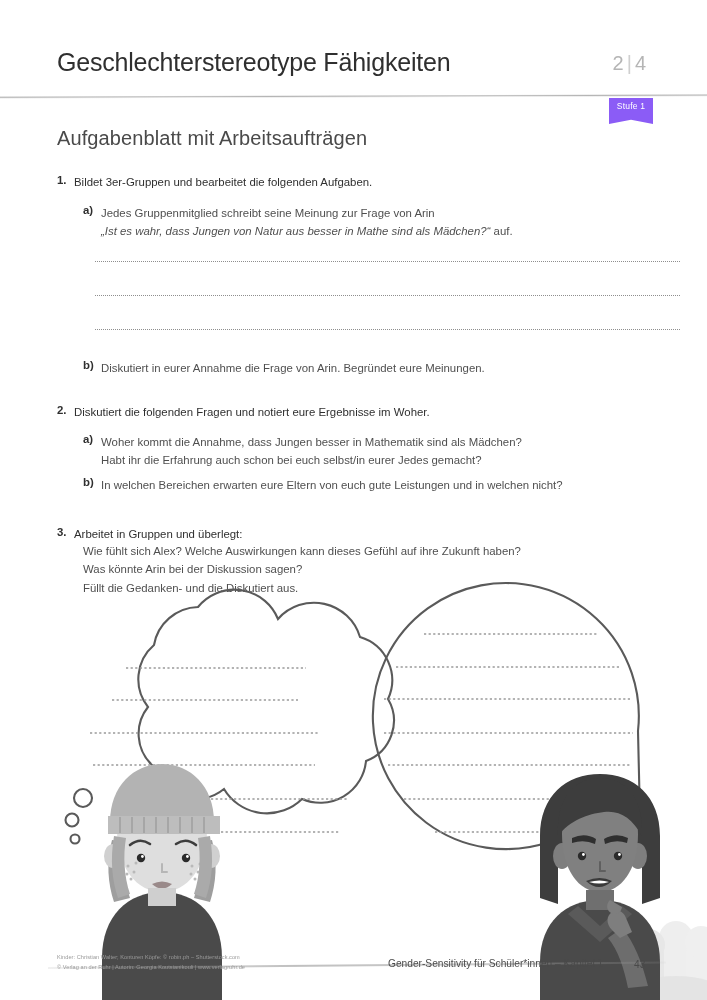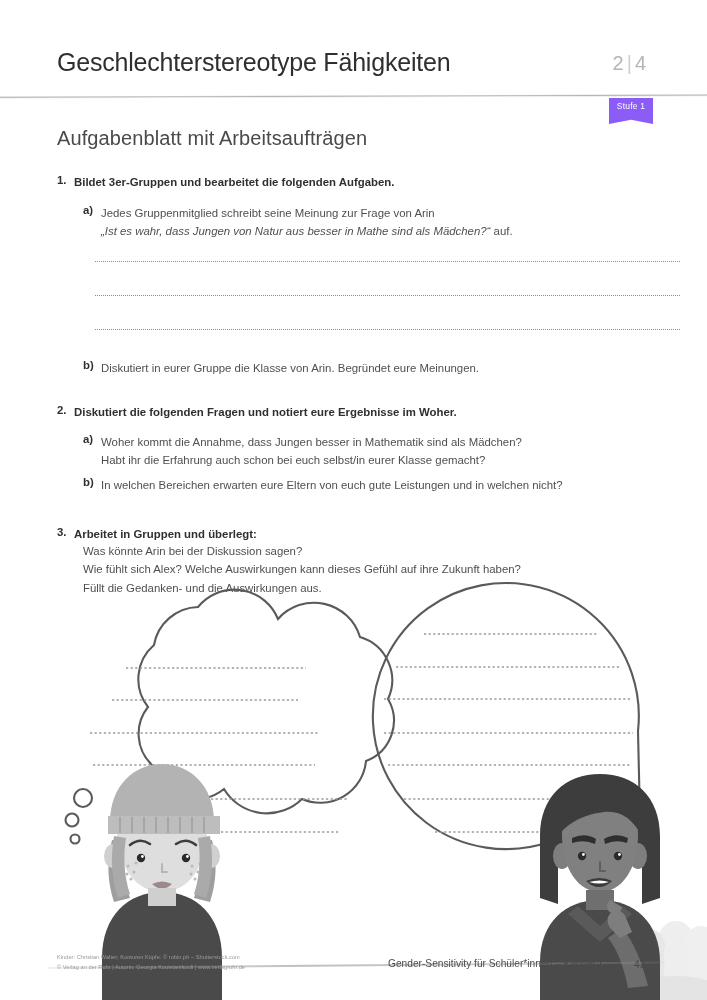--- a/index.html
+++ b/index.html
@@ -96,21 +96,21 @@
     align-items: flex-start;
     font-size: 11.4px;
   }
   .task-num {
     width: 17px;
     flex: 0 0 17px;
     font-weight: bold;
     color: #2f2f2f;
   }
   .task-head-text {
-    font-weight: bold;
+    font-weight: normal;
     color: #2f2f2f;
     line-height: 1.5;
   }
   .sub {
     display: flex;
     align-items: flex-start;
     font-size: 11.4px;
     margin-left: 26px;
   }
   .sub-letter {
@@ -217,59 +217,59 @@
     </div>
   </div>
 
   <div class="write-line" style="left:95px; top:261px; width:585px;"></div>
   <div class="write-line" style="left:95px; top:295px; width:585px;"></div>
   <div class="write-line" style="left:95px; top:329px; width:585px;"></div>
 
   <div class="task" style="top:359px;">
     <div class="sub">
       <span class="sub-letter">b)</span>
-      <span class="sub-body">Diskutiert in eurer Gruppe die Klasse von Arin. Begründet eure Meinungen.</span>
+      <span class="sub-body">Diskutiert in eurer Annahme die Frage von Arin. Begründet eure Meinungen.</span>
     </div>
   </div>
 
   <div class="task" style="top:404px;">
     <div class="task-head">
       <span class="task-num">2.</span>
       <span class="task-head-text">Diskutiert die folgenden Fragen und notiert eure Ergebnisse im Woher.</span>
     </div>
   </div>
 
   <div class="task" style="top:433px;">
     <div class="sub">
       <span class="sub-letter">a)</span>
       <span class="sub-body">
         <span>Woher kommt die Annahme, dass Jungen besser in Mathematik sind als Mädchen?</span><br>
-        <span>Habt ihr die Erfahrung auch schon bei euch selbst/in eurer Klasse gemacht?</span>
+        <span>Habt ihr die Erfahrung auch schon bei euch selbst/in eurer Jedes gemacht?</span>
       </span>
     </div>
   </div>
 
   <div class="task" style="top:476px;">
     <div class="sub">
       <span class="sub-letter">b)</span>
       <span class="sub-body">In welchen Bereichen erwarten eure Eltern von euch gute Leistungen und in welchen nicht?</span>
     </div>
   </div>
 
   <div class="task" style="top:526px;">
     <div class="task-head">
       <span class="task-num">3.</span>
       <span class="task-head-text">Arbeitet in Gruppen und überlegt:</span>
     </div>
   </div>
   <div class="task" style="top:542px;">
     <div class="plain-lines">
+      <div>Wie fühlt sich Alex? Welche Auswirkungen kann dieses Gefühl auf ihre Zukunft haben?</div>
       <div>Was könnte Arin bei der Diskussion sagen?</div>
-      <div>Wie fühlt sich Alex? Welche Auswirkungen kann dieses Gefühl auf ihre Zukunft haben?</div>
-      <div>Füllt die Gedanken- und die Auswirkungen aus.</div>
+      <div>Füllt die Gedanken- und die Diskutiert aus.</div>
     </div>
   </div>
 
   <svg id="bubbles" viewBox="0 0 707 1000" width="707" height="1000">
 
     <defs>
 
       <style>
         .bl { fill:none; stroke:#5a5a5a; stroke-width:2.1; }
         .dot { stroke:#9a9a9a; stroke-width:1.6; stroke-dasharray:2.2 2.4; stroke-linecap:butt; }

